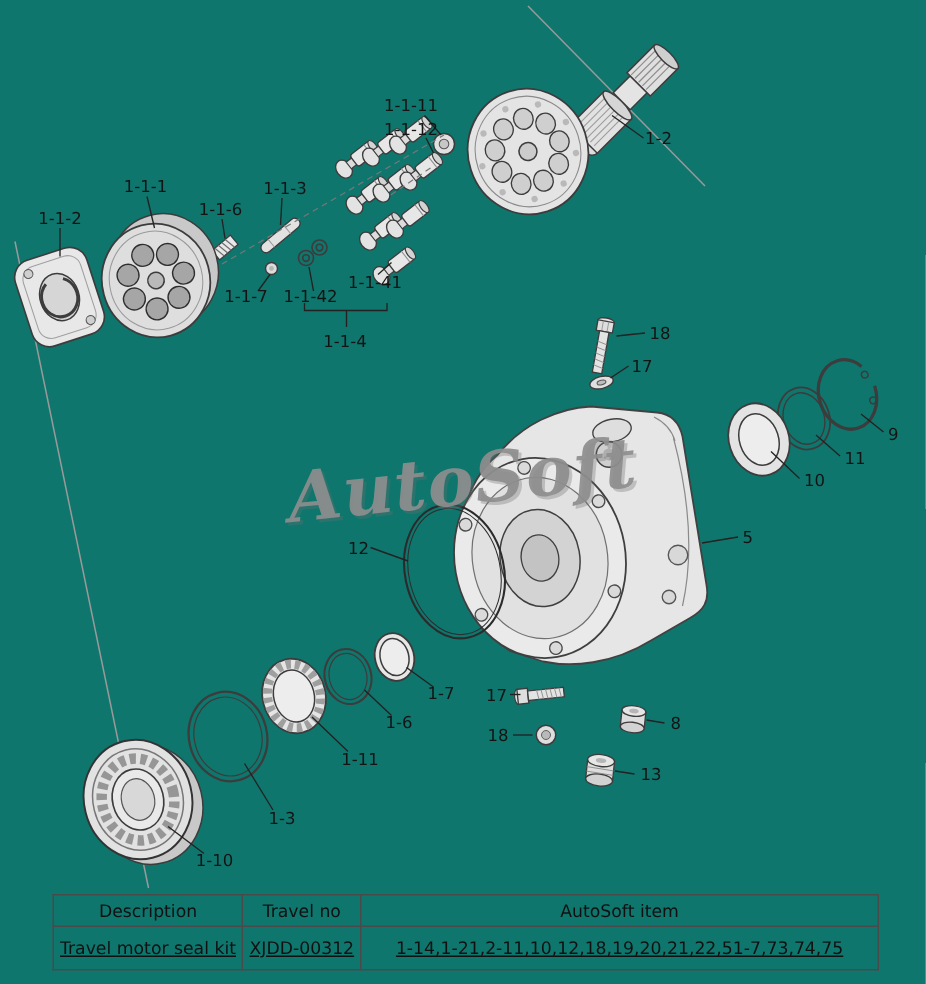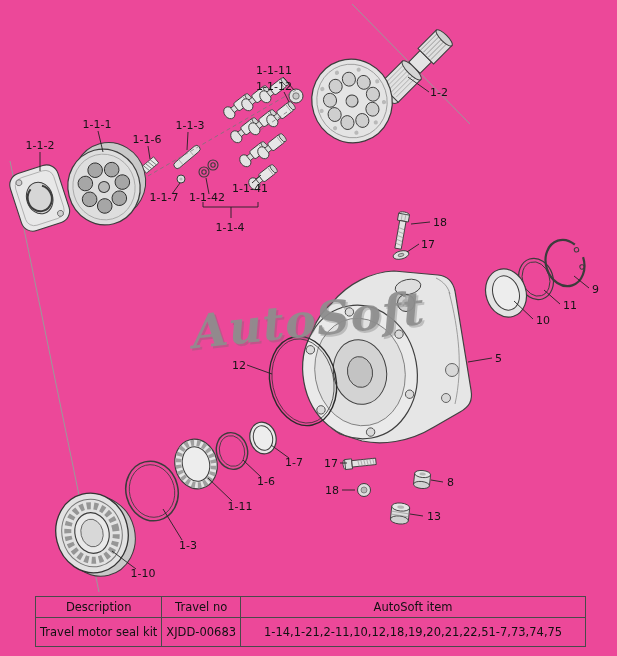--- a/index.html
+++ b/index.html
@@ -1,29 +1,29 @@
 <!DOCTYPE html>
 <html><head>
 <meta charset="utf-8">
 <style>
   html,body{margin:0;padding:0;}
-  .page{position:relative;width:617px;height:656px;background:#ec4899;overflow:hidden;
+  .page{position:relative;width:617px;height:656px;background:#0f766e;overflow:hidden;
         font-family:"DejaVu Sans",sans-serif;}
   svg{display:block;position:absolute;left:0;top:0;}
   .lbl{font-family:"DejaVu Sans",sans-serif;font-size:11px;fill:#141414;text-anchor:middle;}
   .lbl-s{text-anchor:start;}
   .wm{font-family:"DejaVu Serif",serif;font-style:italic;font-weight:bold;font-size:46px;
       fill:#8e8e8e;letter-spacing:1px;text-anchor:middle;opacity:0.92;}
   .wm-shadow{fill:#6d6d6d;opacity:0.32;}
   .parts-table{position:absolute;left:35px;top:596px;border-collapse:collapse;table-layout:fixed;
       color:#111;background:transparent;}
   .parts-table th,.parts-table td{border:1px solid #4a4a4a;text-align:center;font-weight:normal;
       padding:0 4px;overflow:hidden;white-space:nowrap;}
   .parts-table th{font-size:11.5px;height:20px;}
-  .parts-table td{font-size:11.5px;height:28px;}
+  .parts-table td{font-size:11.5px;height:28px;text-decoration:underline;}
 </style>
 </head>
 <body>
 
 <div class="page">
 <svg width="617" height="594" viewBox="0 0 617 594">
 
   <defs>
     <g id="piston">
       <ellipse cx="-11" cy="0" rx="5" ry="6.5" fill="#e3e3e3" stroke="#3c3c3c" stroke-width="0.9"></ellipse>
@@ -382,18 +382,18 @@
   <thead>
     <tr>
       <th>Description</th>
       <th>Travel no</th>
       <th>AutoSoft item</th>
     </tr>
   </thead>
   <tbody>
     <tr>
       <td>Travel motor seal kit</td>
-      <td>XJDD-00683</td>
+      <td>XJDD-00312</td>
       <td>1-14,1-21,2-11,10,12,18,19,20,21,22,51-7,73,74,75</td>
     </tr>
   </tbody>
 </table>
 </div>
 
 </body></html>

